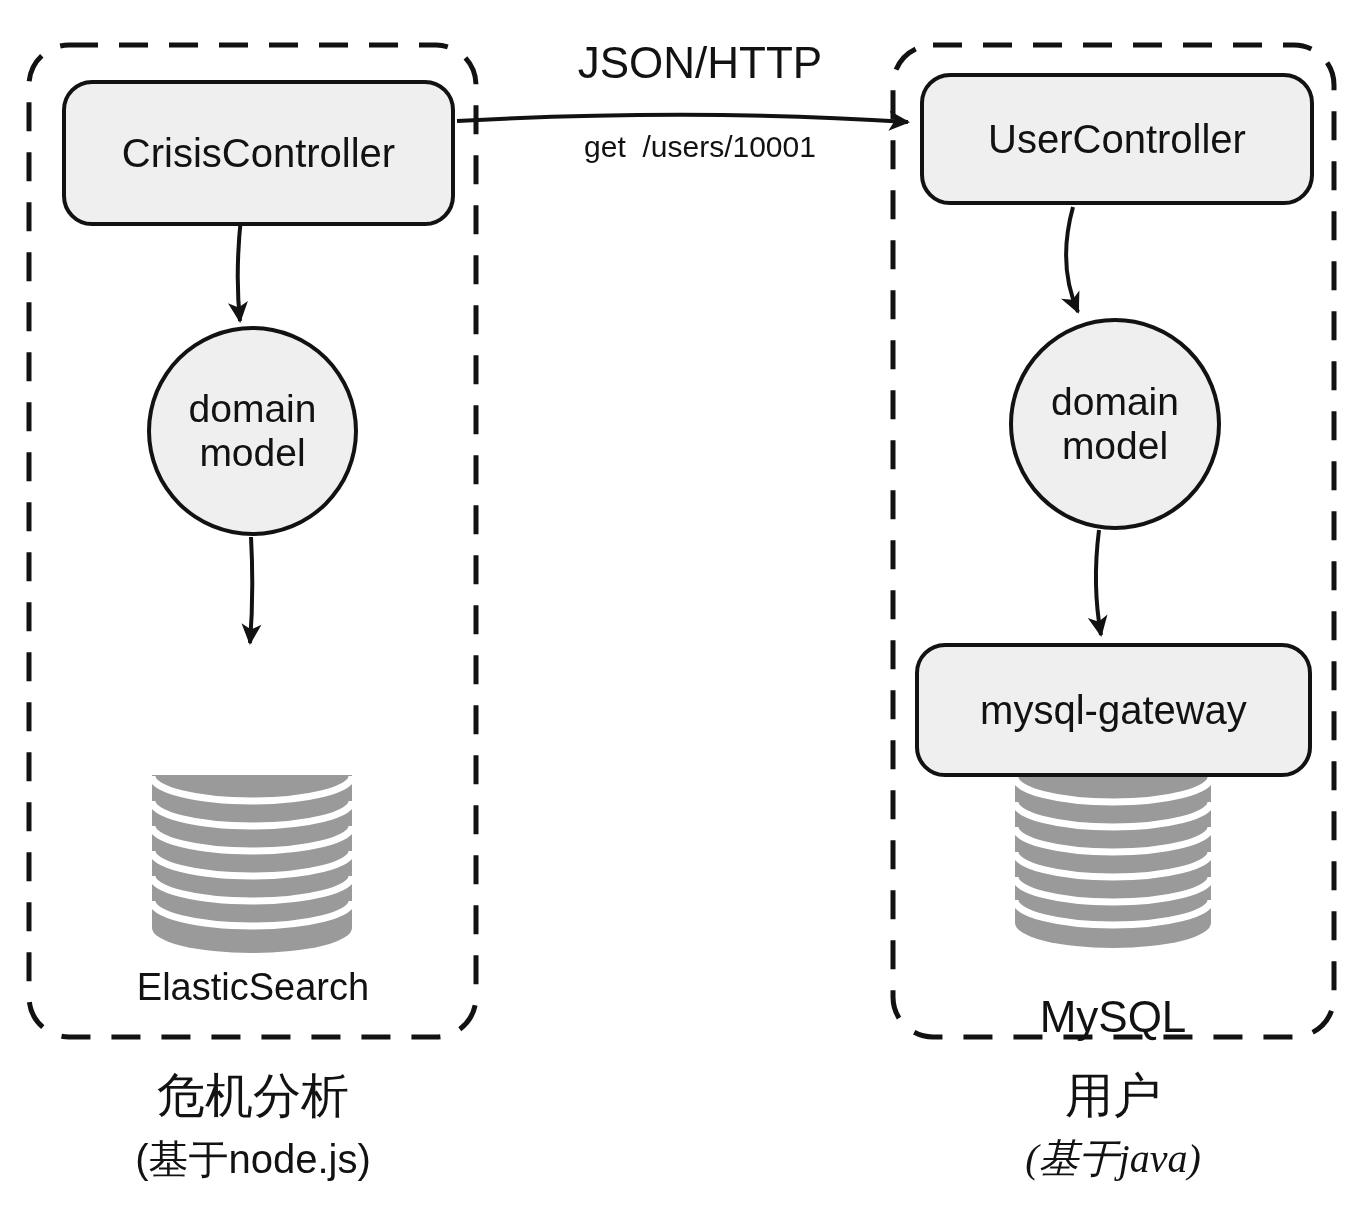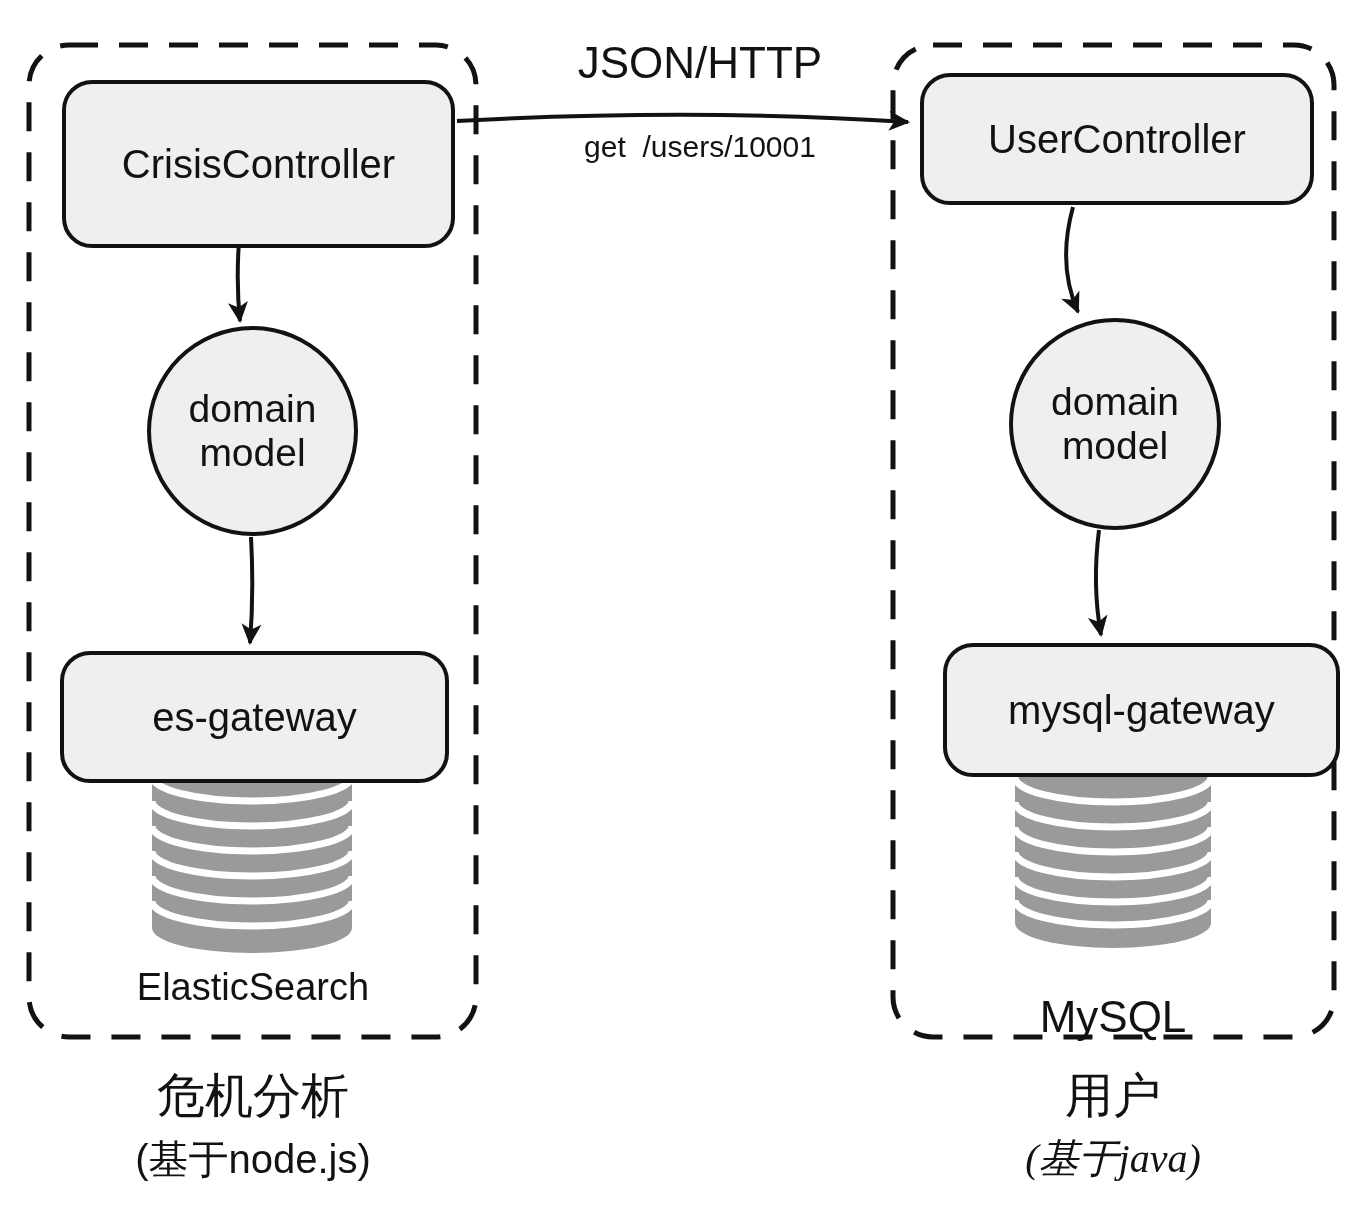--- a/index.html
+++ b/index.html
@@ -22,27 +22,27 @@
     border: 4px solid var(--stroke, #121212);
     display: flex;
     align-items: center;
     justify-content: center;
     text-align: center;
   }
   .rbox { border-radius: 30px; font-size: 40px; }
   .circle { border-radius: 50%; border-width: 4.5px; font-size: 39px; line-height: 44px; }
   .circle .wrap { width: 165px; text-align: center; }
 
-  .box-crisis-controller { left: 62px;  top: 80px;  width: 393px; height: 168px; }
+  .box-crisis-controller { left: 62px;  top: 80px;  width: 393px; height: 146px; }
   .circle-crisis         { left: 147px; top: 326px; width: 211px; height: 210px; }
   .box-es-gateway        { left: 60px;  top: 651px; width: 389px; height: 132px; }
 
   .box-user-controller   { left: 920px; top: 73px;  width: 394px; height: 132px; }
   .circle-user           { left: 1009px;top: 318px; width: 212px; height: 212px; }
-  .box-mysql-gateway     { left: 915px; top: 643px; width: 397px; height: 134px; margin-left: 28px; }
+  .box-mysql-gateway     { left: 915px; top: 643px; width: 397px; height: 134px; }
 
   .lbl { position: absolute; text-align: center; line-height: 1.15; }
   .label-elasticsearch { left: 103px; top: 966px;  width: 300px; font-size: 38px; }
   .label-mysql         { left: 963px; top: 992px;  width: 300px; font-size: 44px; }
   .caption-crisis      { left: 77px;  top: 1068px; width: 352px; font-size: 48px; }
   .note-crisis         { left: 77px;  top: 1136px; width: 352px; font-size: 40px; }
   .caption-user        { left: 937px; top: 1068px; width: 352px; font-size: 48px; }
   .note-user           { left: 937px; top: 1136px; width: 352px; font-size: 40px;
                          font-family: "Liberation Serif", "DejaVu Serif", serif; font-style: italic; }
   .label-protocol      { left: 555px; top: 38px;   width: 290px; font-size: 44px; }
@@ -98,23 +98,20 @@
 
   <div class="lbl label-protocol">JSON/HTTP</div>
   <div class="lbl label-request">get  /users/10001</div>
 
   <div class="node rbox box-crisis-controller">
     <span>CrisisController</span>
   </div>
   <div class="node circle circle-crisis">
     <span class="wrap">domain model</span>
   </div>
-  <div class="node rbox box-es-gateway">
-    <span>es-gateway</span>
-  </div>
   <div class="lbl label-elasticsearch">ElasticSearch</div>
   <div class="lbl caption-crisis">危机分析</div>
   <div class="lbl note-crisis">(基于node.js)</div>
 
   <div class="node rbox box-user-controller">
     <span>UserController</span>
   </div>
   <div class="node circle circle-user">
     <span class="wrap">domain model</span>
   </div>

